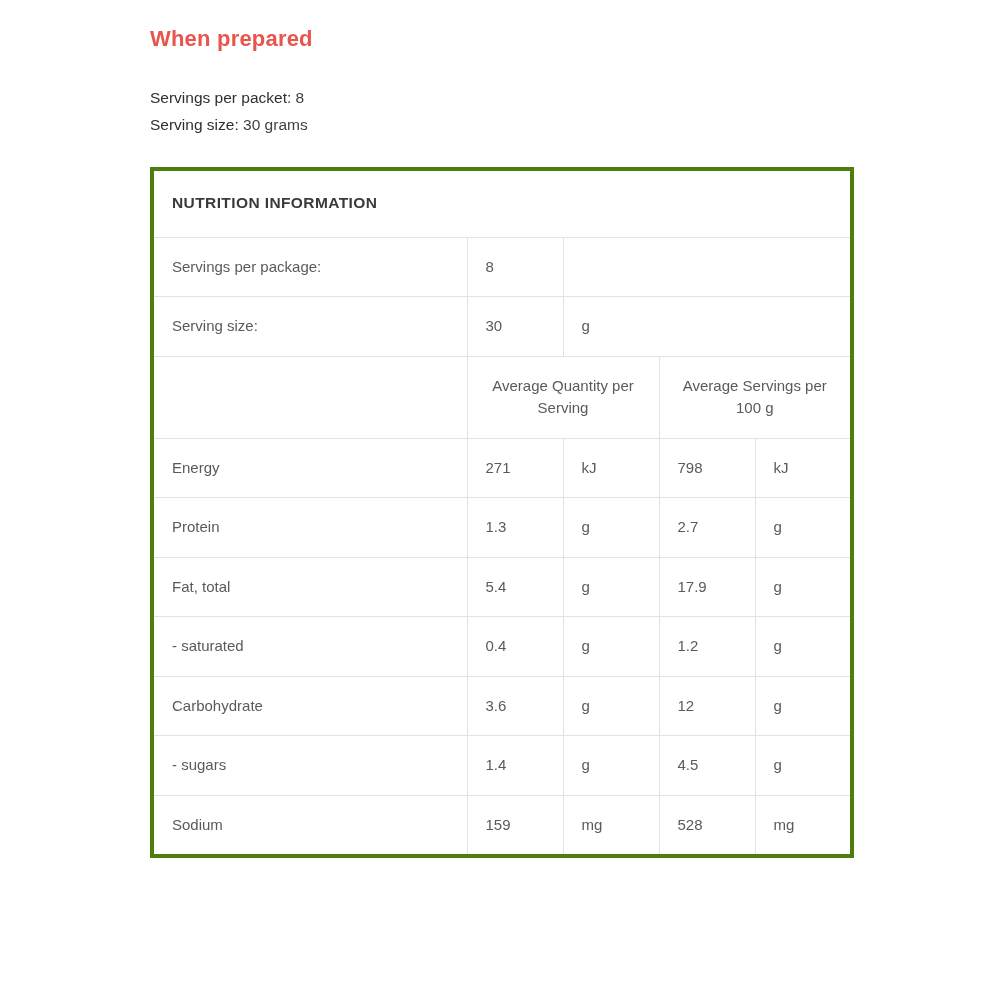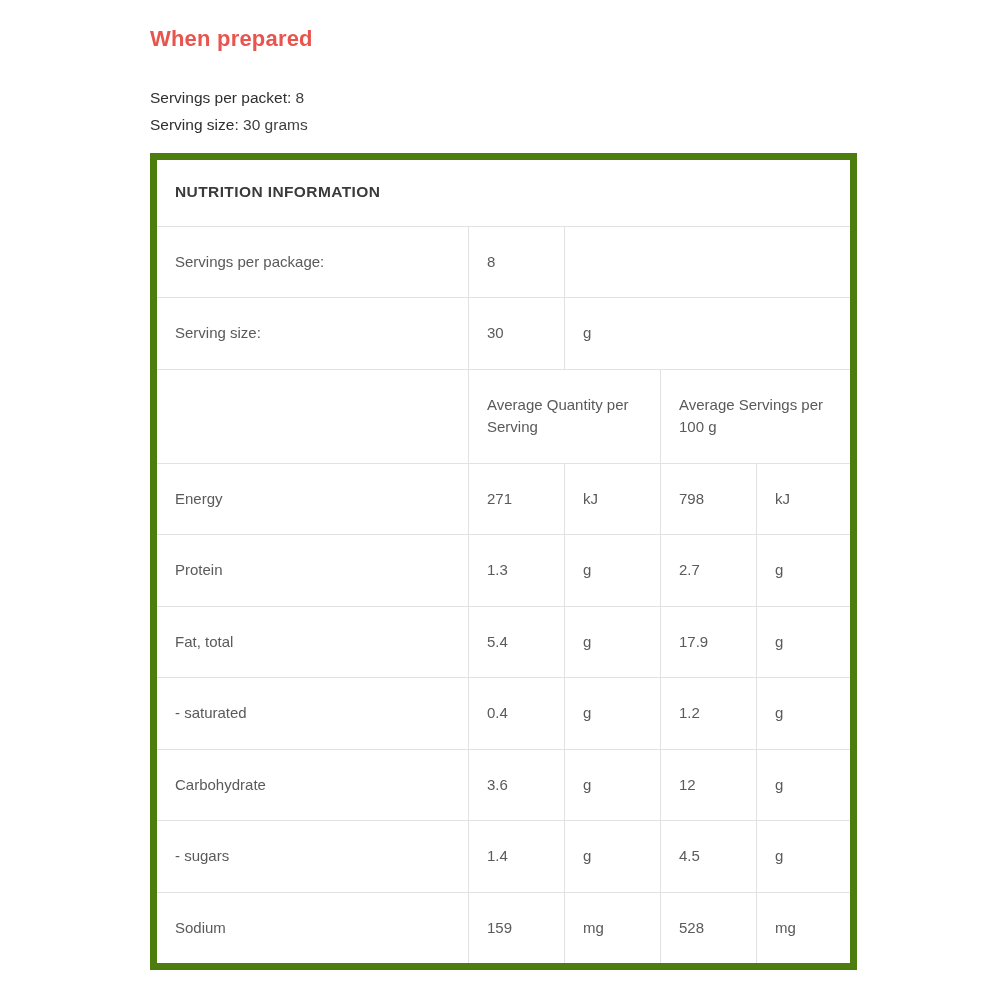--- a/index.html
+++ b/index.html
@@ -36,45 +36,46 @@
     margin-bottom: 10px;
   }
   .meta .row {
     margin-bottom: 3px;
   }
   .meta .lbl {
     font-weight: normal;
     color: #2f2f2f;
   }
   .nut-table {
-    margin-top: 16px;
-    border: 7px solid #4d7c0f;
+    margin-top: 30px;
+    border: 4px solid #4d7c0f;
     border-collapse: collapse;
     width: 700px;
     table-layout: fixed;
   }
   .nut-table td {
     border: 1px solid #e2e2e2;
     font-size: 15px;
     color: #5a5a5a;
-    padding: 24px 18px;
+    padding: 18px 18px;
     vertical-align: top;
     line-height: 1.5;
     font-weight: normal;
   }
   .nut-table .title-cell {
     font-size: 15.5px;
     font-weight: bold;
     color: #3a3a3a;
     letter-spacing: 0.4px;
     padding: 20px 18px 22px 18px;
     border-right: 1px solid #e2e2e2;
   }
   .hdr-cell {
     white-space: pre-line;
+    text-align: center;
   }
   
   col.c1 { width: 315px; }
   col.c2 { width: 96px; }
   col.c3 { width: 96px; }
   col.c4 { width: 96px; }
   col.c5 { width: 97px; }
 </style>
 </head>
 <body>

